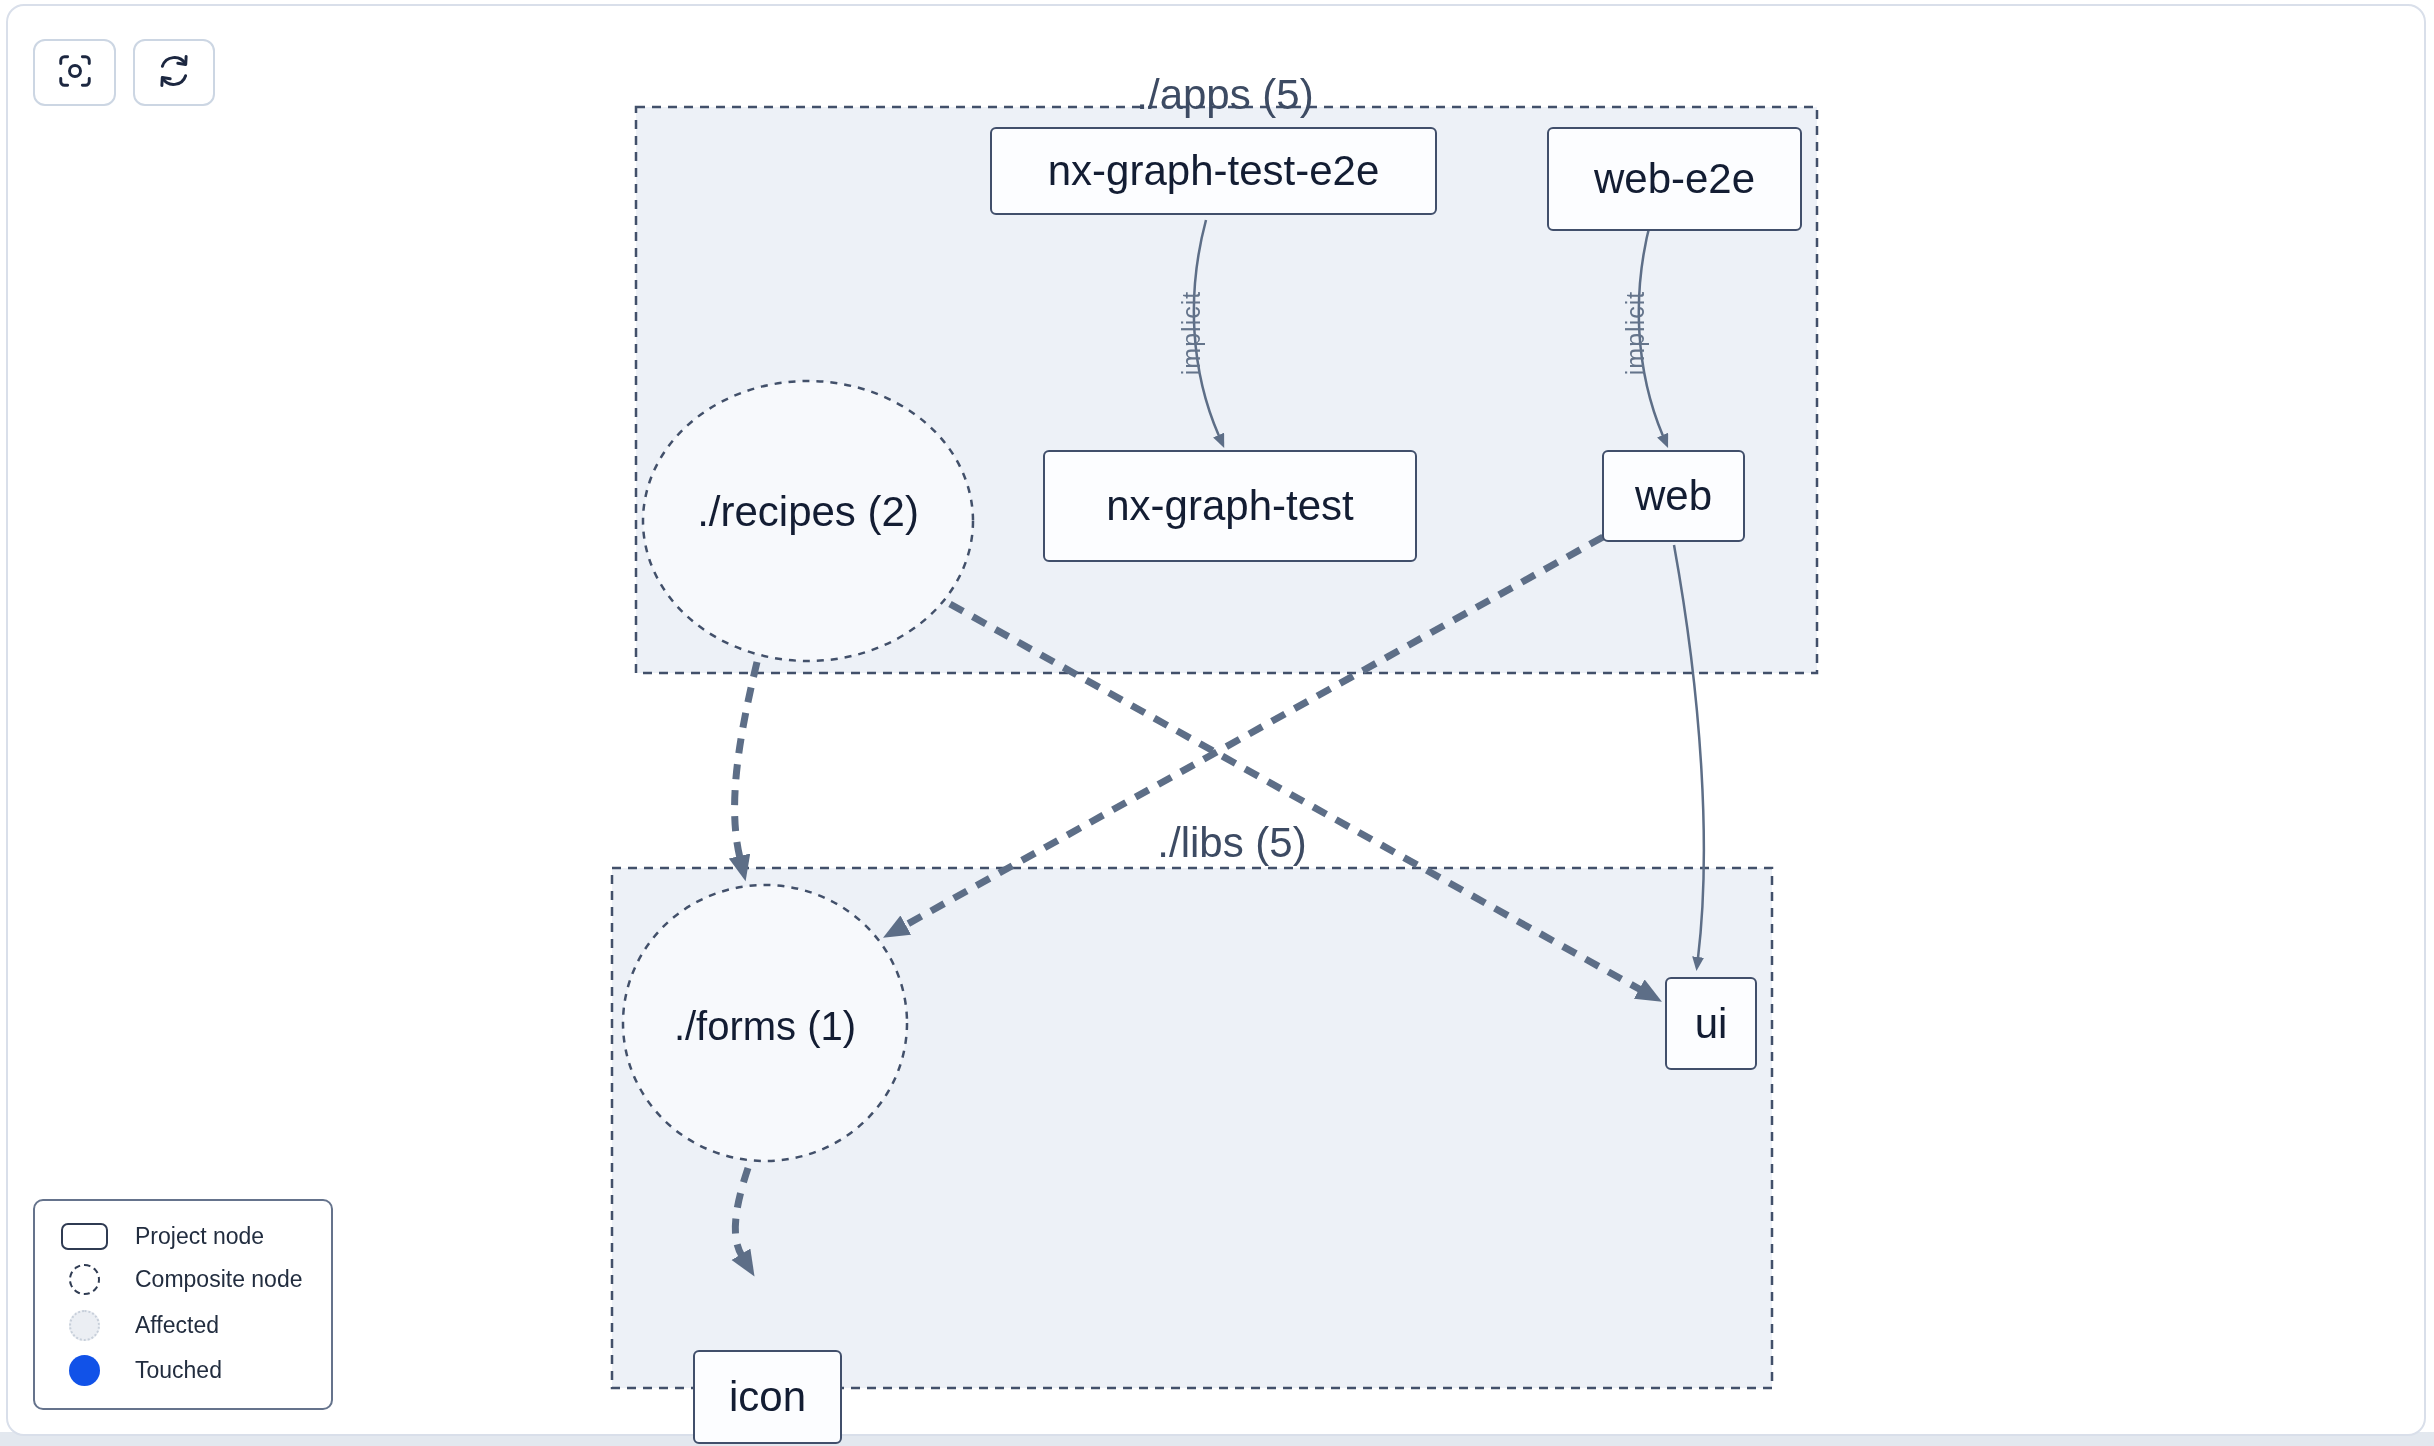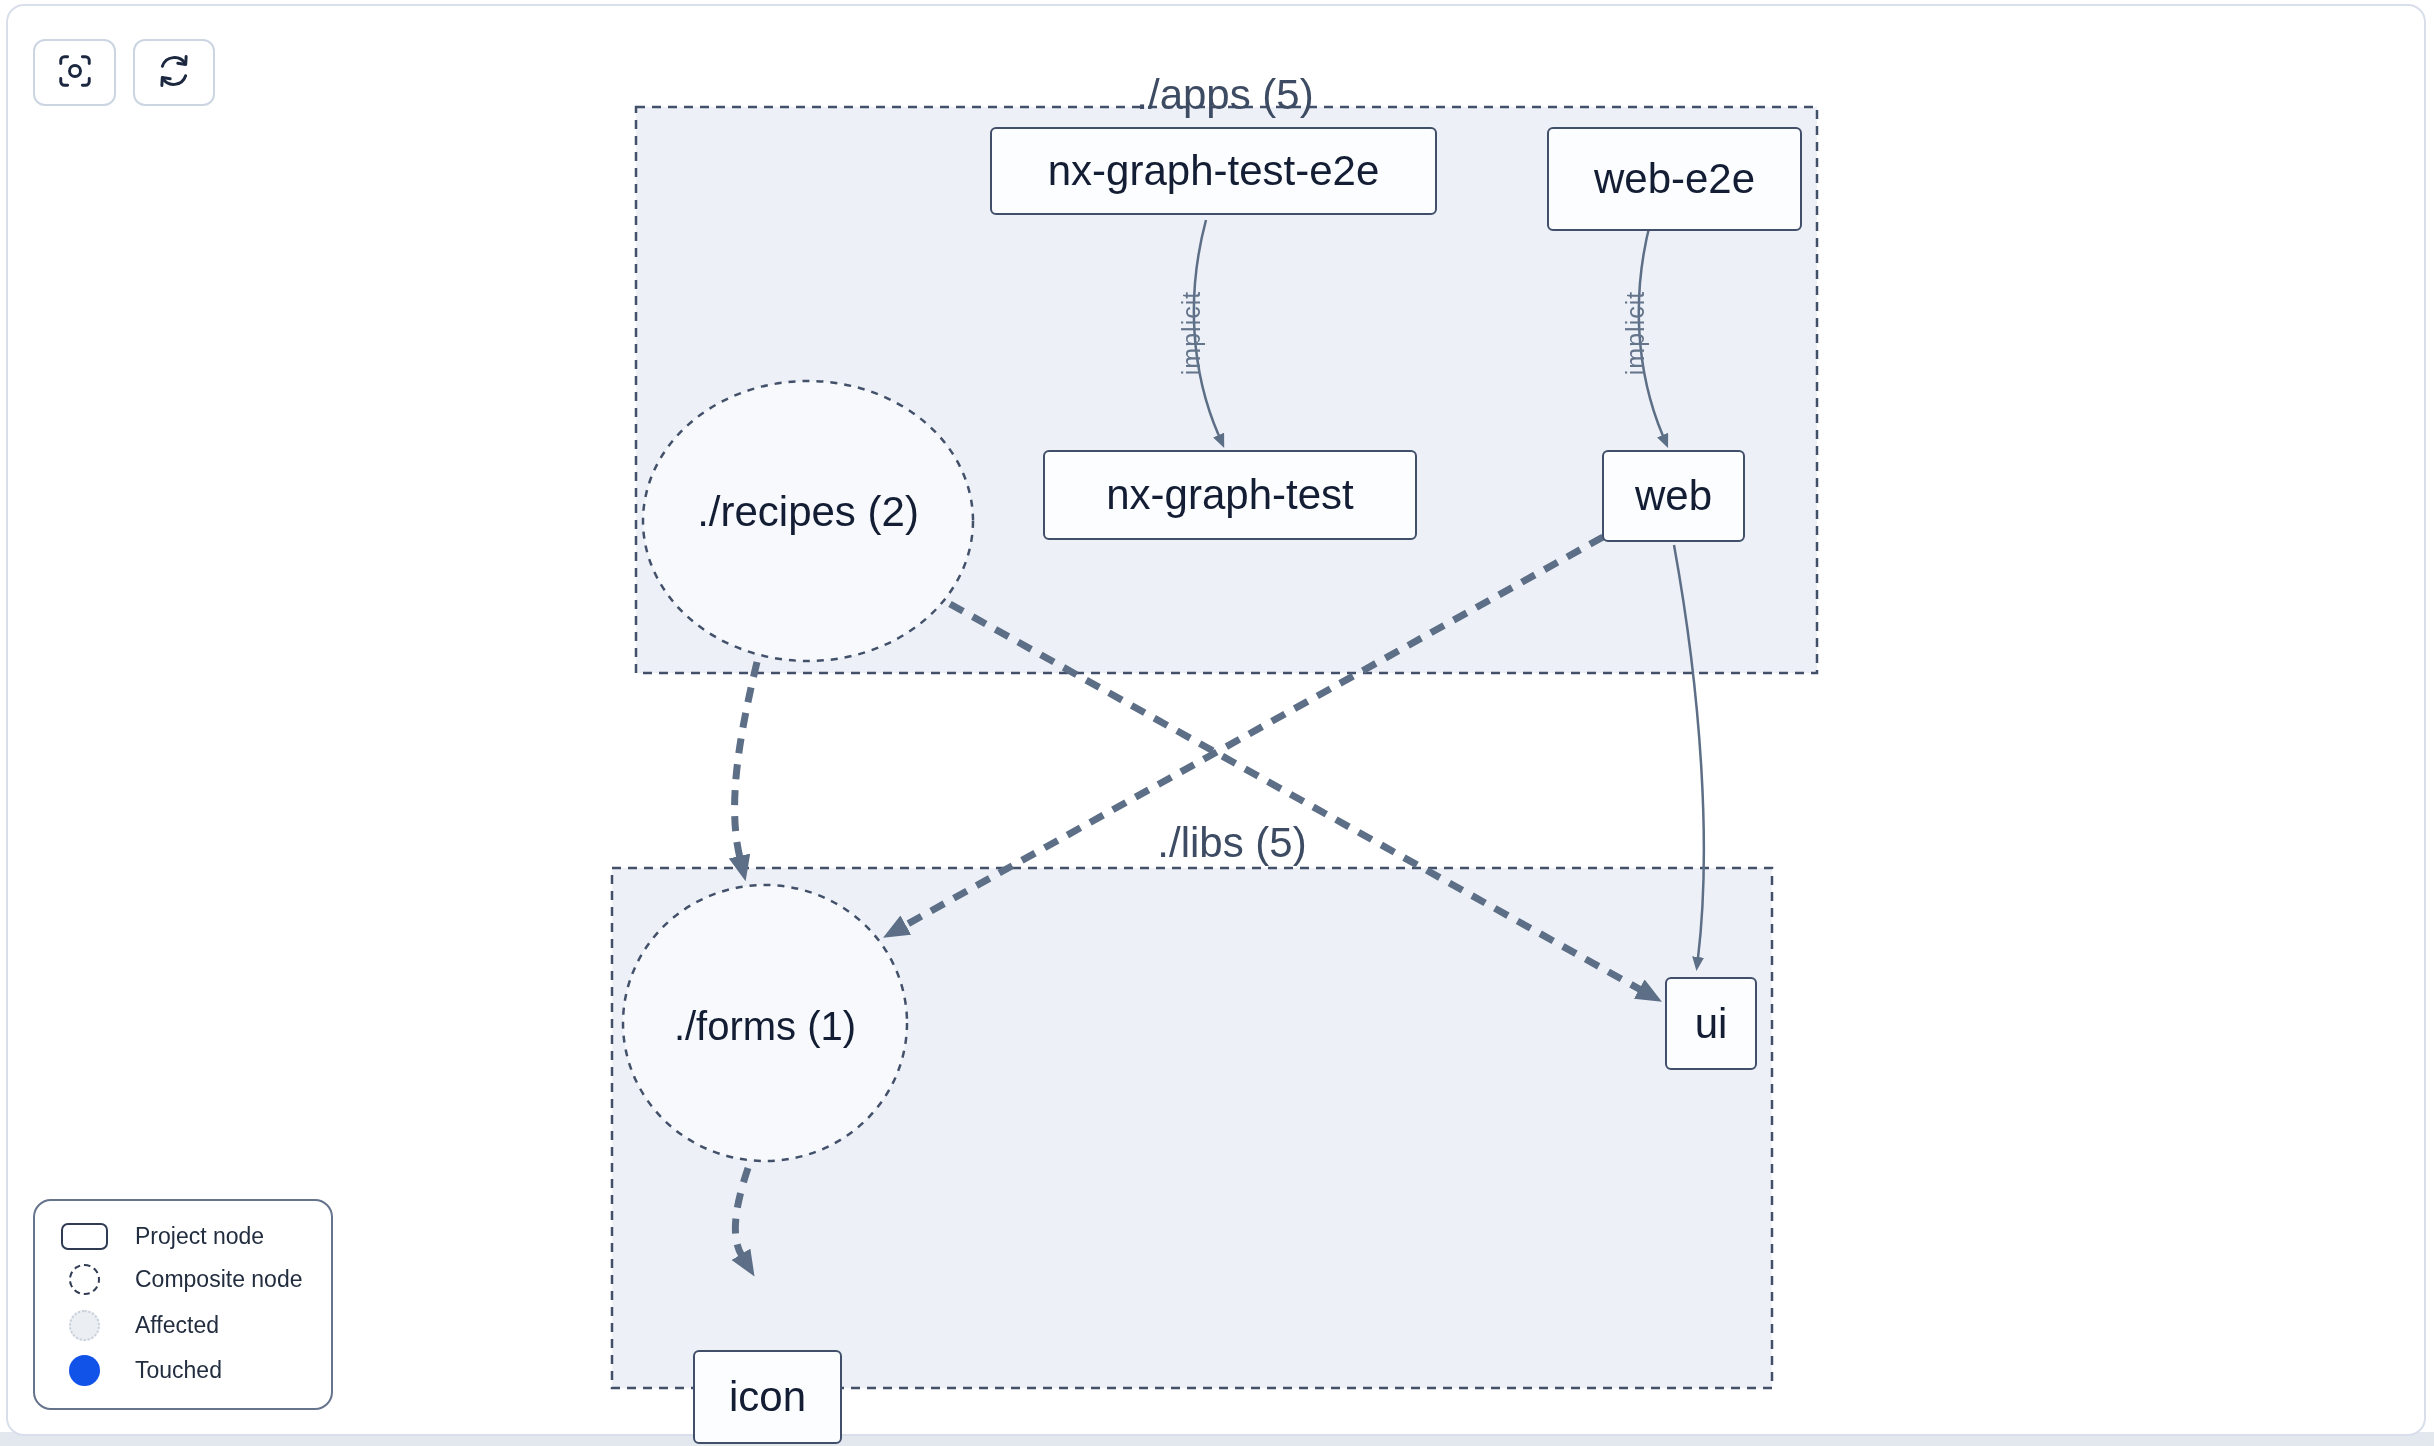--- a/index.html
+++ b/index.html
@@ -38,21 +38,21 @@
     white-space:nowrap;z-index:3;
   }
   .edge-label{
     position:absolute;transform:translate(-50%,-50%) rotate(-90deg);font-size:25px;color:#64748b;
     white-space:nowrap;z-index:3;letter-spacing:1px;
   }
 
   
   .legend{
     position:absolute;left:33px;top:1199px;width:300px;height:211px;box-sizing:border-box;
-    background:#ffffff;border:2px solid #65738c;border-radius:18px;z-index:6;
+    background:#ffffff;border:2px solid #65738c;border-radius:10px;z-index:6;
     display:flex;flex-direction:column;justify-content:space-evenly;padding:8px 0;
   }
   .legend-row{display:flex;align-items:center;gap:26px;padding-left:24px;}
   .swatch-wrap{width:50px;display:flex;align-items:center;justify-content:center;}
   .sw-project{width:47px;height:27px;border:2.5px solid #2f3b52;border-radius:7px;box-sizing:border-box;background:#fff;}
   .sw-composite{width:31px;height:31px;border:2.5px dashed #2f3b52;border-radius:50%;box-sizing:border-box;background:#fff;}
   .sw-affected{width:31px;height:31px;border:2px dotted #c7cfda;border-radius:50%;box-sizing:border-box;background:#ebeef3;}
   .sw-touched{width:31px;height:31px;border-radius:50%;background:#1152e8;}
   .legend-label{font-size:23px;color:#222d3f;}
 </style>
@@ -89,21 +89,21 @@
 </svg>
 
 <div class="cluster-label" style="left:1225px;top:84px;margin-top:11px;">./apps (5)</div>
 <div class="cluster-label" style="left:1188px;top:843px;margin-left:44px;">./libs (5)</div>
 
 <div class="edge-label" style="left:1191px;top:333px;">implicit</div>
 <div class="edge-label" style="left:1635px;top:333px;">implicit</div>
 
 <div class="pnode" style="left:990px;top:127px;width:447px;height:88px;">nx-graph-test-e2e</div>
 <div class="pnode" style="left:1547px;top:127px;width:255px;height:104px;">web-e2e</div>
-<div class="pnode" style="left:1043px;top:450px;width:374px;height:90px;">nx-graph-test</div>
+<div class="pnode" style="left:1043px;top:450px;width:374px;height:112px;">nx-graph-test</div>
 <div class="pnode" style="left:1602px;top:450px;width:143px;height:92px;">web</div>
 <div class="pnode" style="left:1665px;top:977px;width:92px;height:93px;">ui</div>
 <div class="pnode" style="left:693px;top:1350px;width:149px;height:94px;">icon</div>
 
 <div class="cnode-label" style="left:808px;top:512px;font-size:42px;">./recipes (2)</div>
 <div class="cnode-label" style="left:765px;top:1026px;text-align:center;">./forms (1)</div>
 
 <div class="toolbar">
   <button class="tool-btn">
     <span>

